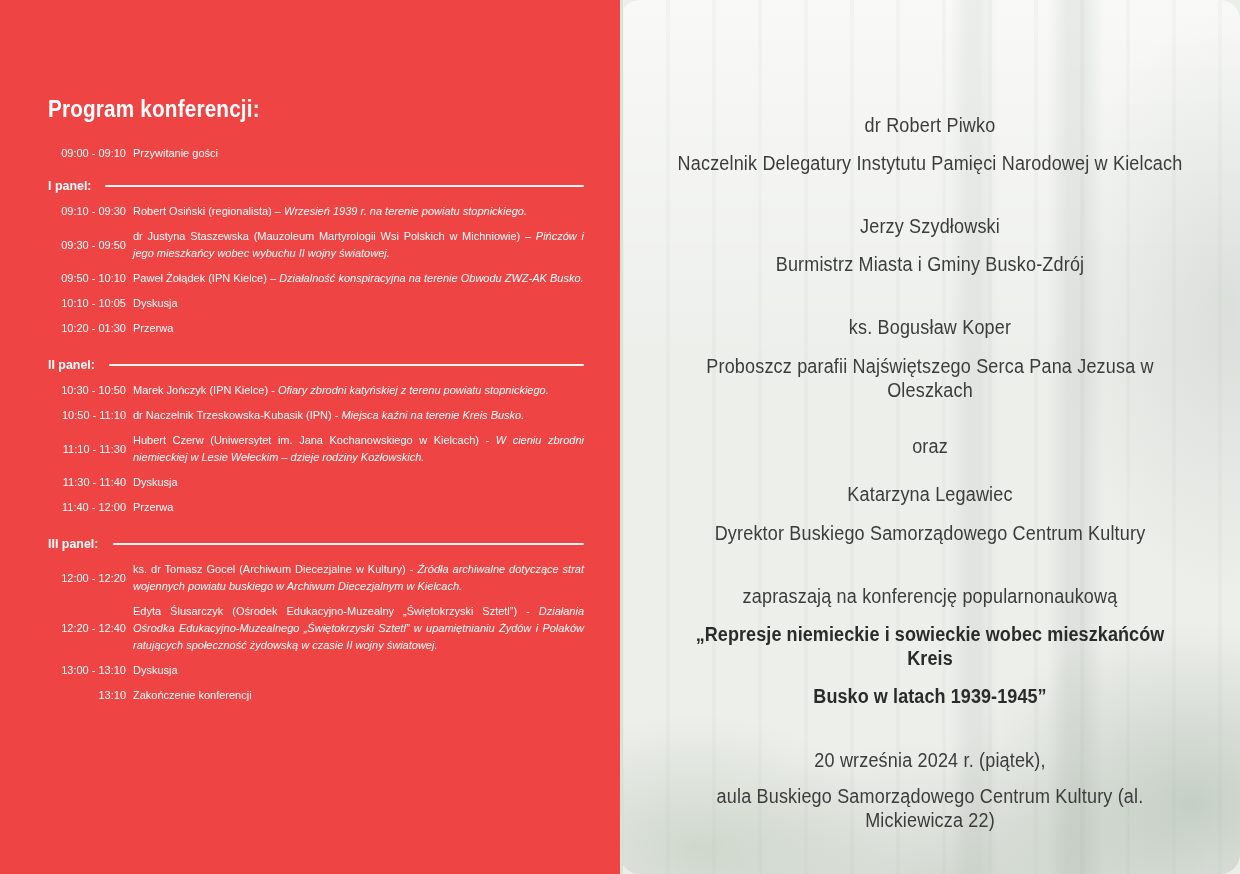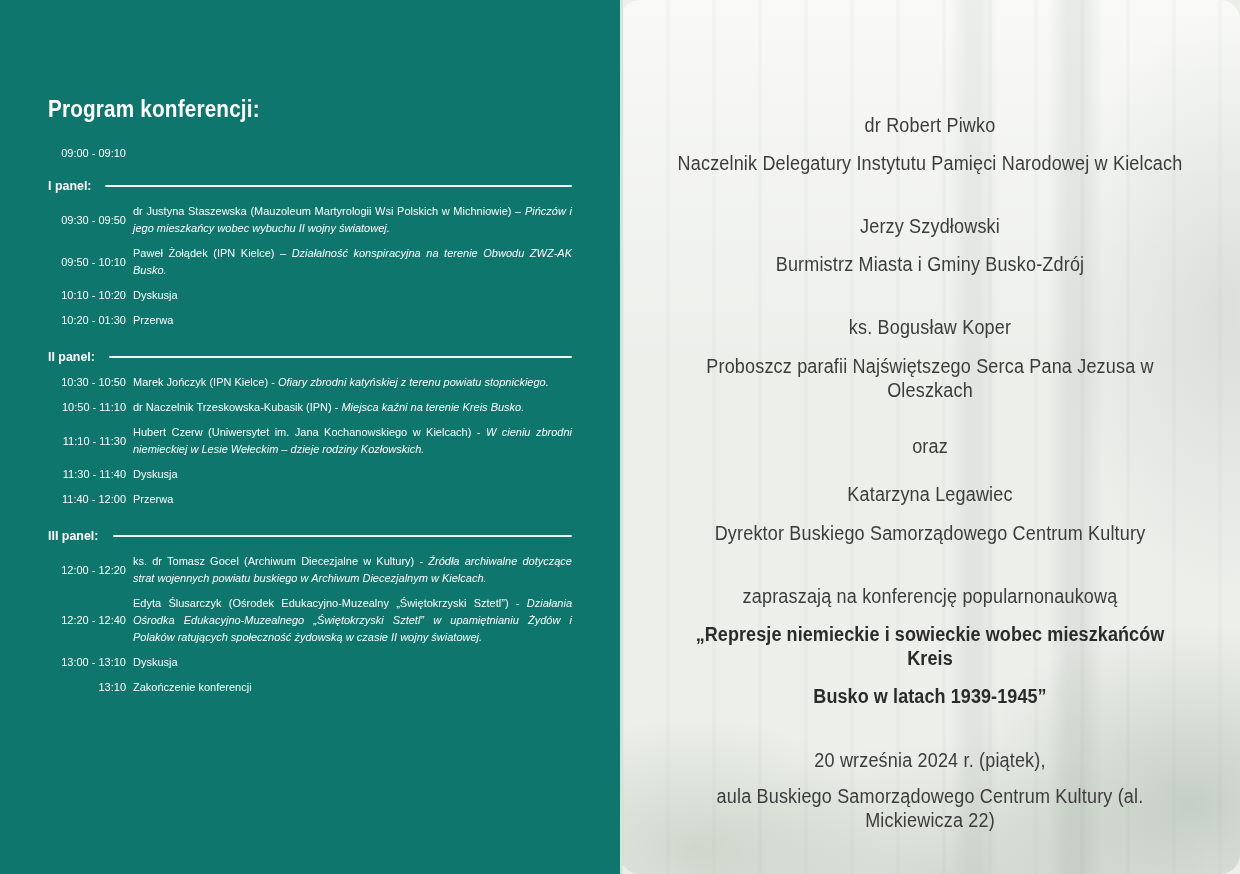--- a/index.html
+++ b/index.html
@@ -5,23 +5,23 @@
   * { margin:0; padding:0; box-sizing:border-box; }
   html,body { width:1240px; height:874px; }
   body {
     font-family:"Liberation Sans","DejaVu Sans",sans-serif;
     display:flex; overflow:hidden; background:#eceee9;
   }
 
   
   .page-left {
     width:620px; height:874px; flex:none;
-    background:#0f766e;
+    background:#ef4444;
     color:#ffffff;
-    padding:96px 48px 0 48px;
+    padding:96px 36px 0 48px;
   }
   .program-title {
     display:inline-block;
     font-size:23px; font-weight:bold;
     letter-spacing:0.2px;
     transform:scaleX(0.9); transform-origin:left center;
     margin-bottom:22px;
     white-space:nowrap;
   }
   .prog-row {
@@ -81,37 +81,42 @@
   .mt24{margin-top:24px}.mt32{margin-top:32px}.mt39{margin-top:39px}.mt40{margin-top:40px}
 </style>
 </head>
 <body>
 
 <div class="page-left">
   <div class="program-title">Program konferencji:</div>
 
   <div class="prog-row">
     <span class="prog-time">09:00 - 09:10</span>
+    <span class="prog-desc"><span>Przywitanie gości</span><i></i></span>
   </div>
 
   <div class="panel-head first">
     <span class="panel-label">I panel:</span>
     <span class="panel-line"></span>
   </div>
 
+  <div class="prog-row">
+    <span class="prog-time">09:10 - 09:30</span>
+    <span class="prog-desc"><span>Robert Osiński (regionalista) – </span><i>Wrzesień 1939 r. na terenie powiatu stopnickiego.</i></span>
+  </div>
   <div class="prog-row">
     <span class="prog-time">09:30 - 09:50</span>
     <span class="prog-desc"><span>dr Justyna Staszewska (Mauzoleum Martyrologii Wsi Polskich w Michniowie) – </span><i>Pińczów i jego mieszkańcy wobec wybuchu II wojny światowej.</i></span>
   </div>
   <div class="prog-row">
     <span class="prog-time">09:50 - 10:10</span>
     <span class="prog-desc"><span>Paweł Żołądek (IPN Kielce) – </span><i>Działalność konspiracyjna na terenie Obwodu ZWZ-AK Busko.</i></span>
   </div>
   <div class="prog-row">
-    <span class="prog-time">10:10 - 10:20</span>
+    <span class="prog-time">10:10 - 10:05</span>
     <span class="prog-desc"><span>Dyskusja</span></span>
   </div>
   <div class="prog-row">
     <span class="prog-time">10:20 - 01:30</span>
     <span class="prog-desc"><span>Przerwa</span></span>
   </div>
 
   <div class="panel-head">
     <span class="panel-label">II panel:</span>
     <span class="panel-line"></span>

